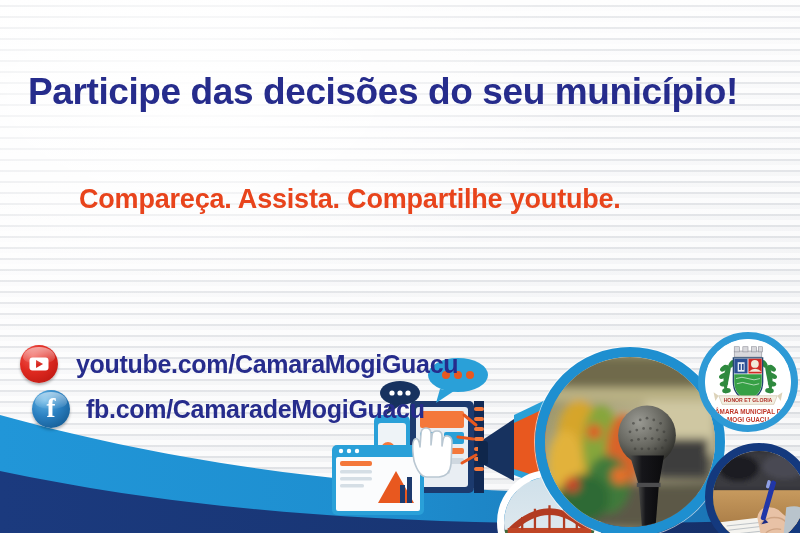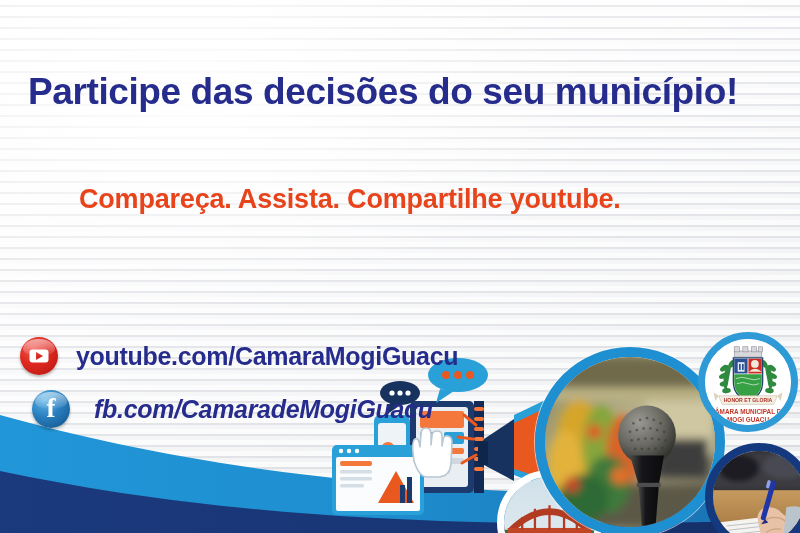--- a/index.html
+++ b/index.html
@@ -63,31 +63,31 @@
     white-space: nowrap;
   }
 
   
   .social-row {
     position: absolute;
     display: flex;
     align-items: center;
     white-space: nowrap;
   }
-  #row-youtube { left: 20px; top: 337px; }
+  #row-youtube { left: 20px; top: 345px; }
   #row-facebook { left: 32px; top: 390px; }
 
   .social-text {
     font-size: 25px;
     font-weight: bold;
     color: #262c8c;
     letter-spacing: -0.3px;
   }
   #row-youtube .social-text { margin-left: 18px; }
-  #row-facebook .social-text { margin-left: 24px; font-style: italic; }
+  #row-facebook .social-text { margin-left: 16px; }
 
   .ic-circle {
     width: 38px; height: 38px;
     border-radius: 50%;
     position: relative;
     flex: 0 0 auto;
     box-shadow: 0 2px 3px rgba(0,0,0,0.28);
   }
   .ic-yt {
     background: radial-gradient(circle at 34% 28%, #f05a52 0%, #e02a21 42%, #b4130d 100%);

